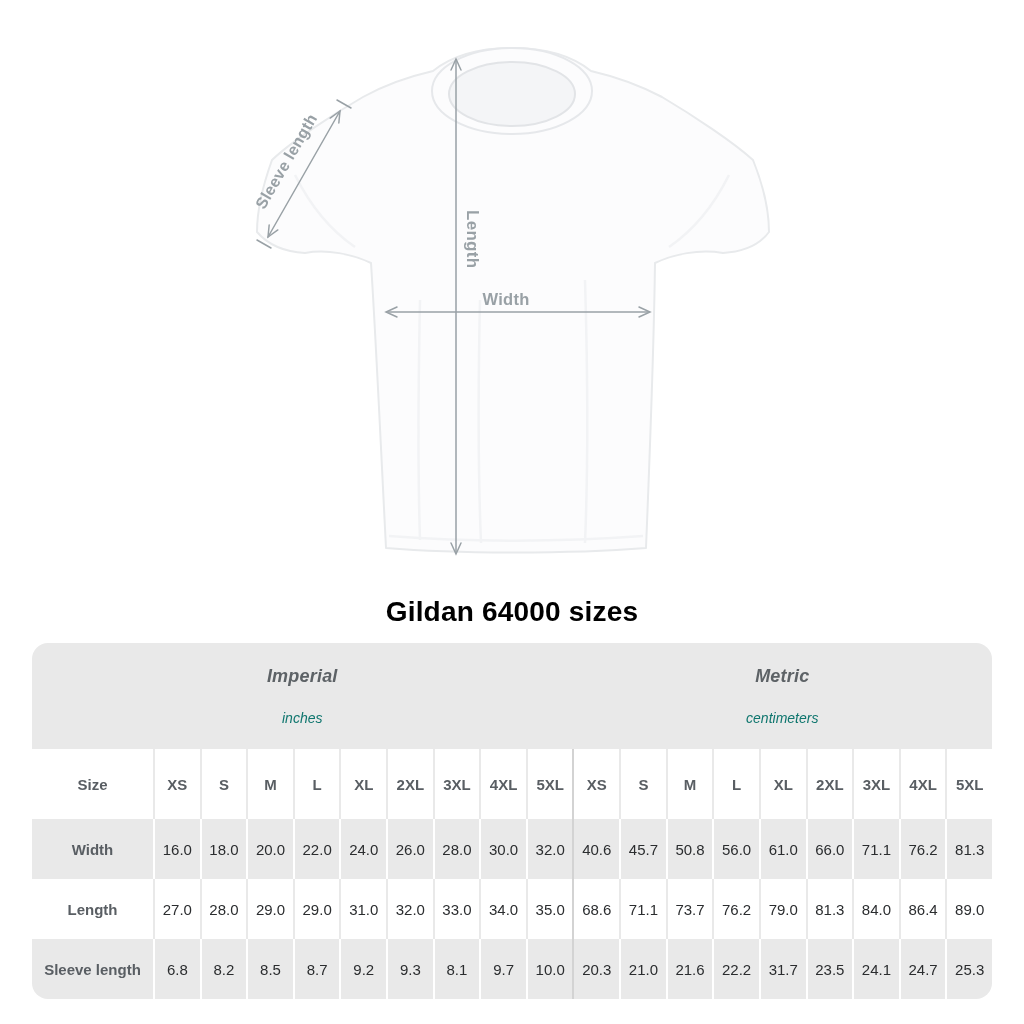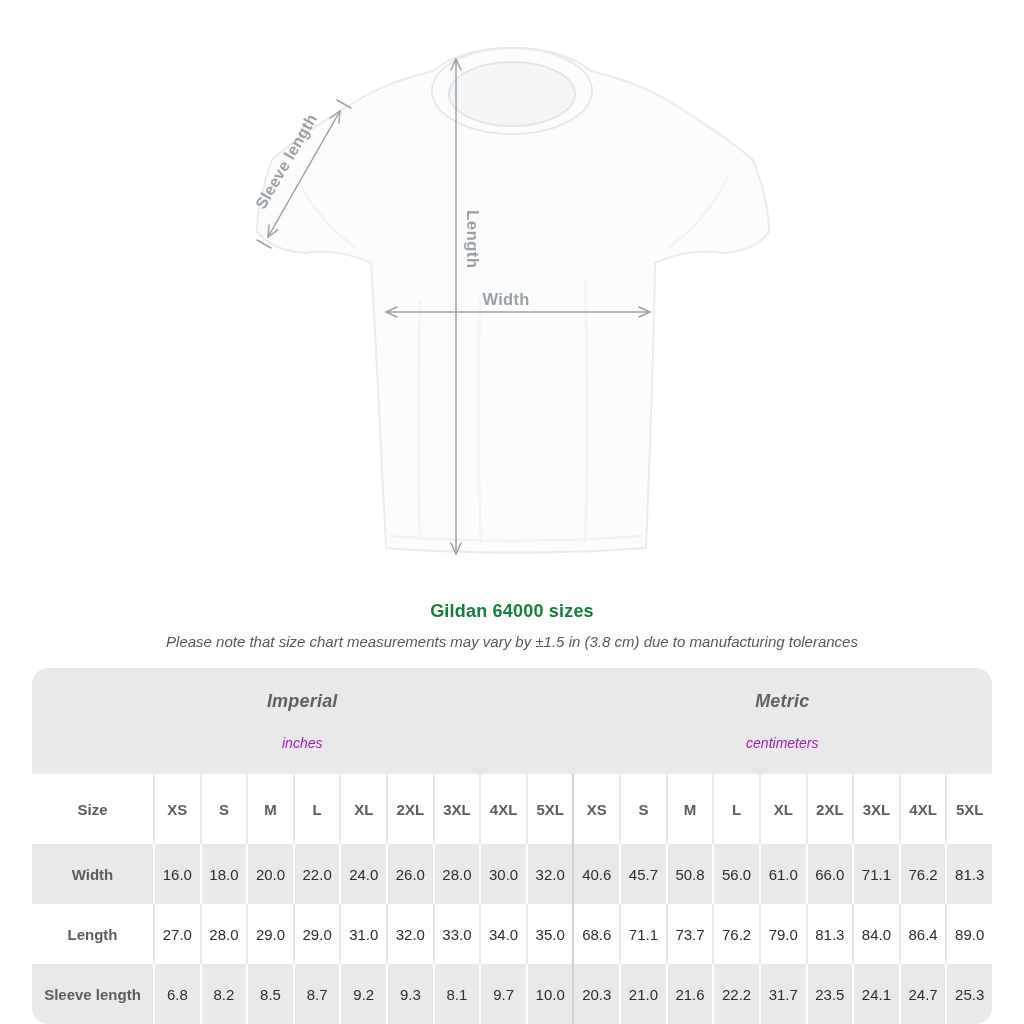--- a/index.html
+++ b/index.html
@@ -4,38 +4,38 @@
 <style>
   html,body{margin:0;padding:0;}
   body{
     width:1024px;height:1024px;background:#ffffff;overflow:hidden;
     font-family:"Liberation Sans","DejaVu Sans",sans-serif;
     -webkit-font-smoothing:antialiased;
   }
   .figure{position:relative;width:1024px;height:575px;}
   .figure svg{display:block;}
   h1.page-title{
-    margin:22px 0 0;text-align:center;font-size:18px;line-height:29px;
-    color:#15803d;letter-spacing:.2px;font-weight:bold;
+    margin:22px 0 0;text-align:center;font-size:28px;line-height:29px;
+    color:#000000;letter-spacing:.2px;font-weight:bold;
   }
   p.subtitle{
     margin:7px 0 0;text-align:center;font-style:italic;
     font-size:15px;line-height:18px;color:#54585c;
   }
   .table-wrap{
     width:960px;margin:17px auto 0;border-radius:16px;overflow:hidden;
   }
   table.size-table{
     width:100%;border-collapse:separate;border-spacing:0;table-layout:fixed;
   }
   col.c-label{width:121px;}
   td{text-align:center;vertical-align:middle;padding:0;}
   tr.unit-row td{height:106px;background:#e9e9e9;}
   .unit-title{font-size:18px;font-weight:bold;font-style:italic;color:#5d6266;letter-spacing:.2px;}
-  .unit-sub{font-size:14px;font-style:italic;color:#a21caf;margin-top:23px;}
+  .unit-sub{font-size:14px;font-style:italic;color:#0f766e;margin-top:23px;}
   tr.size-row td{height:70px;}
   tr.data-row td{height:60px;}
   td.lbl{font-weight:bold;color:#595e63;font-size:15px;}
   td.d{font-size:15px;color:#2b2d2f;border-left:2px solid transparent;}
   tr.size-row td.d{font-weight:bold;color:#595e63;margin-left:36px;}
   tr.r-white{background:#ffffff;}
   tr.r-white td.d{border-left-color:#e9e9e9;}
   tr.r-shade{background:#e9e9e9;}
   tr.r-shade td.d{border-left-color:#ffffff;margin-left:19px;}
   td.mfirst{border-left-color:#d3d3d3 !important;}
@@ -103,21 +103,20 @@
       </g>
       <g fill="#99a1a6" font-family="Liberation Sans, DejaVu Sans, sans-serif" font-weight="bold" stroke="none">
         <text transform="translate(291 164) rotate(-60)" text-anchor="middle" font-size="16" letter-spacing="0.3">Sleeve length</text>
         <text transform="translate(467 210) rotate(90)" font-size="17" letter-spacing="0.3">Length</text>
         <text x="506" y="305" text-anchor="middle" font-size="16.5" letter-spacing="0.3">Width</text>
       </g>
     </svg>
   </div>
 
   <h1 class="page-title">Gildan 64000 sizes</h1>
-  <p class="subtitle">Please note that size chart measurements may vary by ±1.5 in (3.8 cm) due to manufacturing tolerances</p>
 
   <div class="table-wrap">
     <table class="size-table">
       <colgroup>
         <col class="c-label">
         <col>
           <col>
           <col>
           <col>
           <col>

